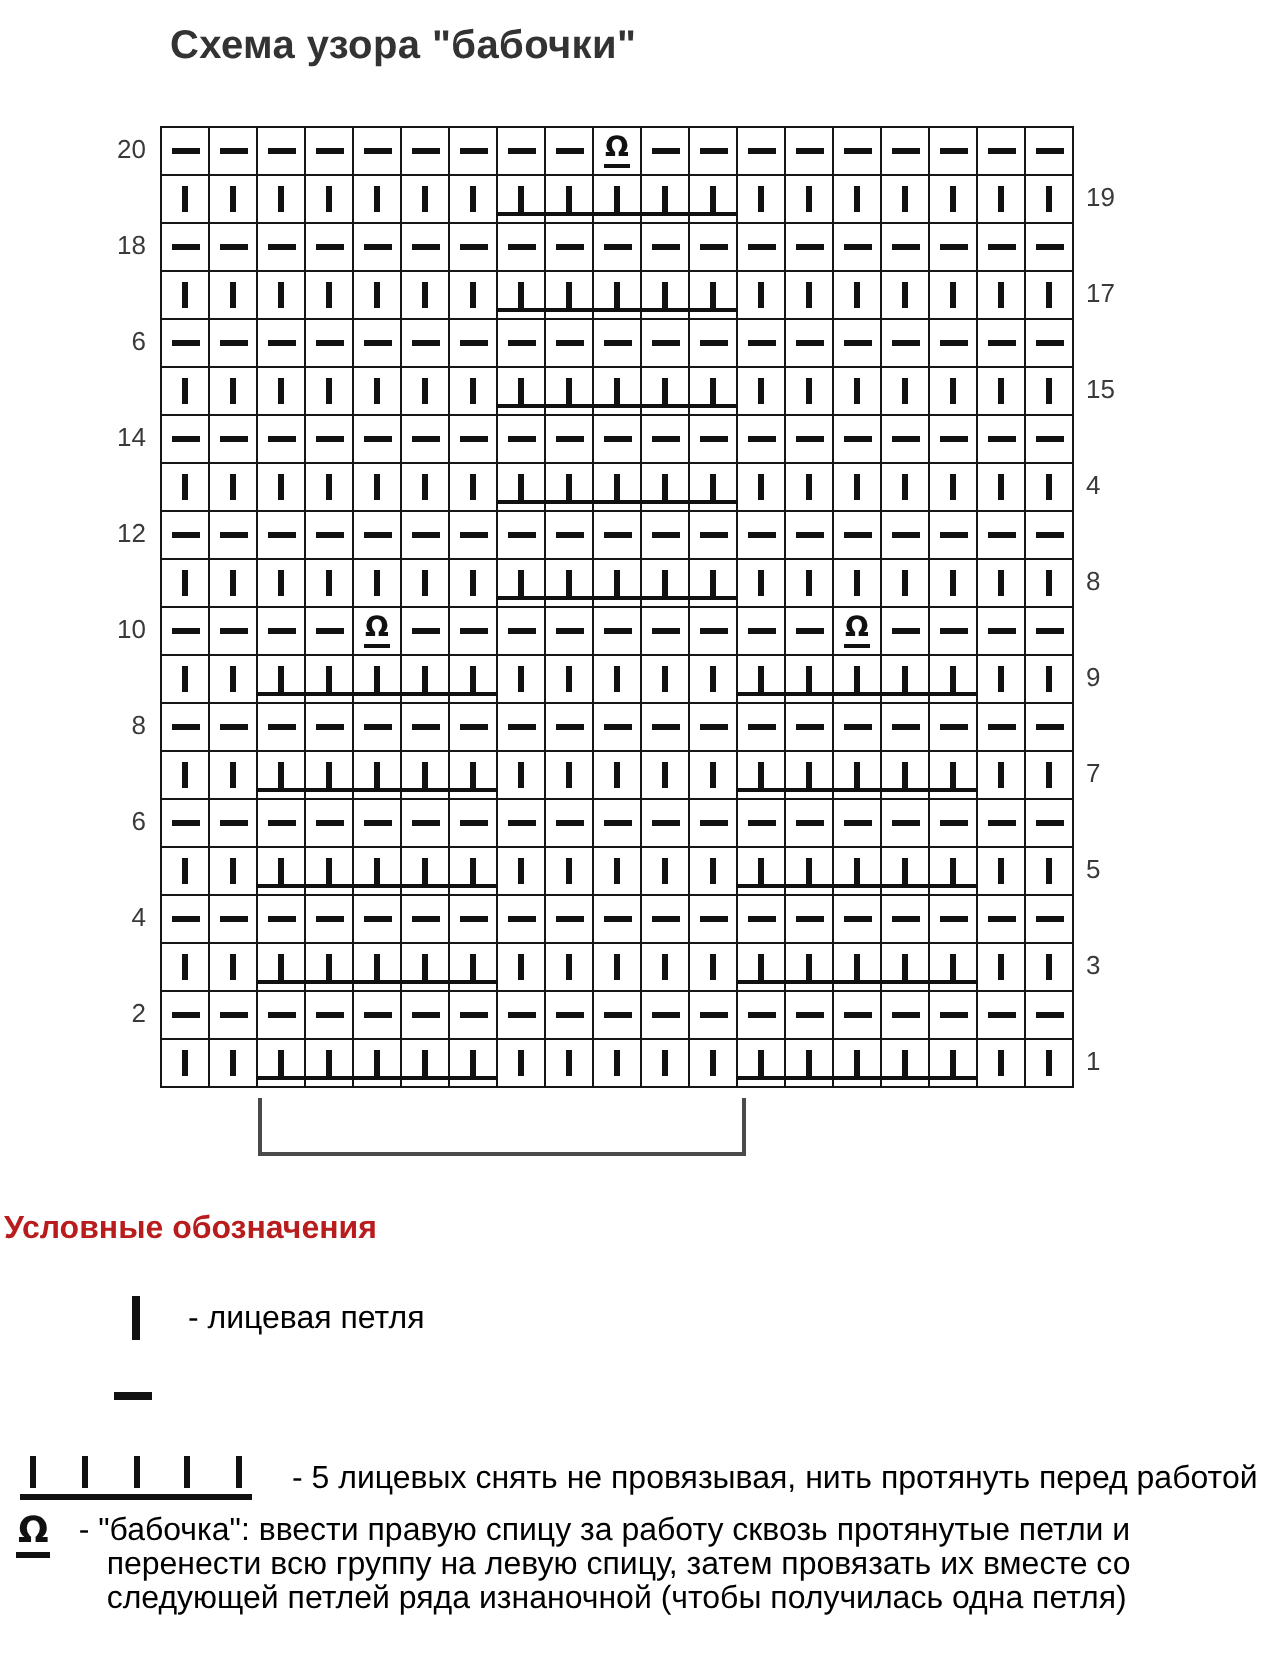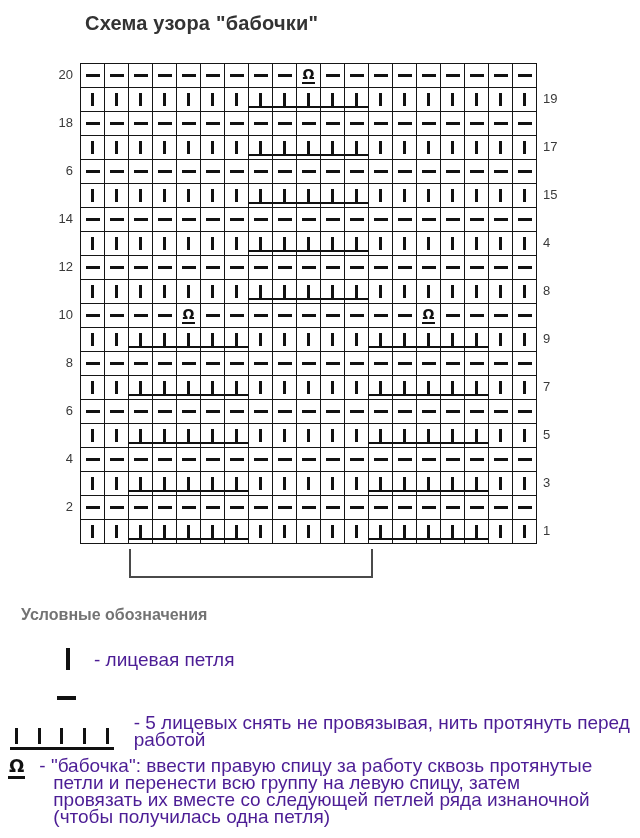--- a/index.html
+++ b/index.html
@@ -69,43 +69,43 @@
     border-left:2px solid #4a4a4a;
     border-right:2px solid #4a4a4a;
     border-bottom:2px solid #4a4a4a;
   }
   .bracket-label{
     position:absolute;top:581px;
     text-align:center;font-size:17px;color:#4a4a4a;
   }
   
   .legend-heading{
-    position:absolute;left:21px;top:606px;
-    font-size:16px;font-weight:bold;color:#737373;
+    position:absolute;left:2px;top:606px;
+    font-size:16px;font-weight:bold;color:#b91c1c;
   }
   .legend-item{position:absolute;display:flex;align-items:center;}
   .li-1{left:66px;top:646px;height:26px;}
   .li-2{left:57px;top:687px;height:22px;}
   .li-3{left:10px;top:726px;height:24px;align-items:flex-end;justify-content:flex-end;}
   .li-4{left:8px;top:757px;align-items:flex-start;}
   .legend-knit{width:4px;height:22px;background:#111;}
   .legend-purl{width:19px;height:4px;background:#111;}
   .legend-slip5{
     width:106px;height:19px;
     border-bottom:3px solid #111;
     display:flex;justify-content:space-between;
     padding:0 5px;
   }
   .legend-slip5 i{display:block;width:3px;height:16px;background:#111;}
   .legend-butterfly{
     font-family:"DejaVu Sans", sans-serif;
     font-size:18px;font-weight:bold;color:#111;line-height:1;
     border-bottom:3px solid #111;padding:0 1px 1px 1px;
   }
-  .li-text{font-size:19px;color:#4c1d95;line-height:17px;}
+  .li-text{font-size:16px;color:#000000;line-height:17px;}
   .li-1 .li-text{margin-left:24px;}
   .li-2 .li-text{margin-left:33px;}
   .li-3 .li-text{margin-left:20px;margin-bottom:2px;}
   .li-4 .li-text{margin-left:14px;max-width:556px;padding-left:14px;text-indent:-14px;}
 </style>
 </head>
 <body>
 
 <div class="page">
 

